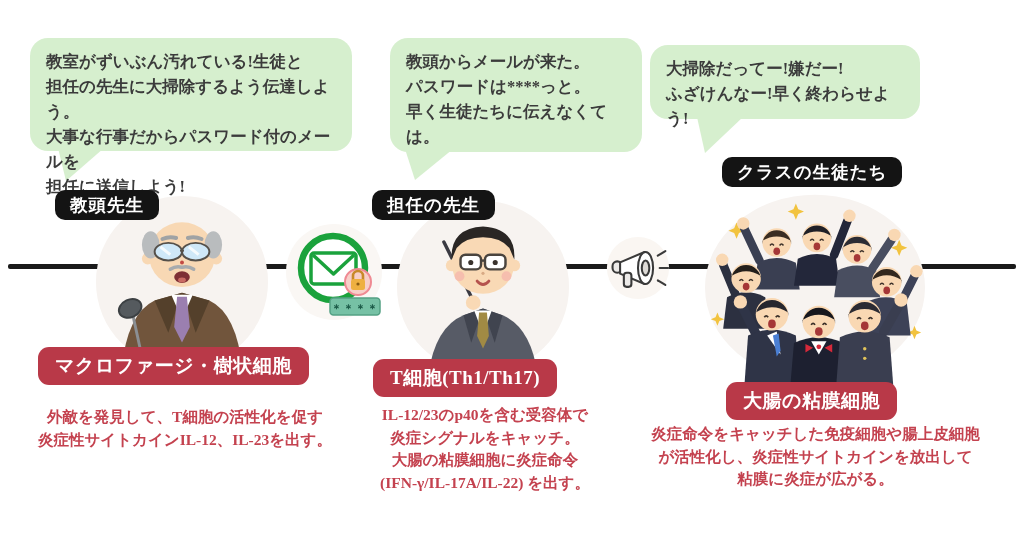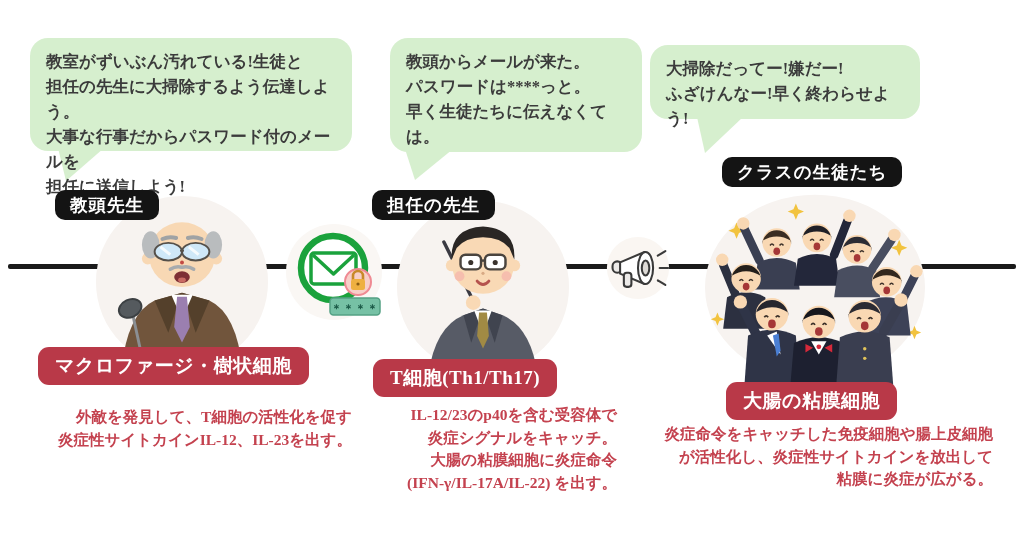--- a/index.html
+++ b/index.html
@@ -23,21 +23,21 @@
     padding:3px 15px;border-radius:10px;letter-spacing:1px;z-index:6;white-space:nowrap;
   }
   
   .cell-badge{
     background:#b93948;color:#ffffff;font-size:19px;font-weight:700;
     padding:6px 17px;border-radius:11px;letter-spacing:0.5px;z-index:6;white-space:nowrap;
   }
   
   .desc{
     color:#c4424f;font-size:15.5px;line-height:22.5px;font-weight:600;
-    text-align:right;z-index:5;
+    text-align:center;z-index:5;
   }
   .illu{z-index:1;}
   .icon-layer{z-index:4;}
 </style>
 </head>
 <body>
 
 <div id="canvas">
 
   <div id="timeline" class="abs"></div>

